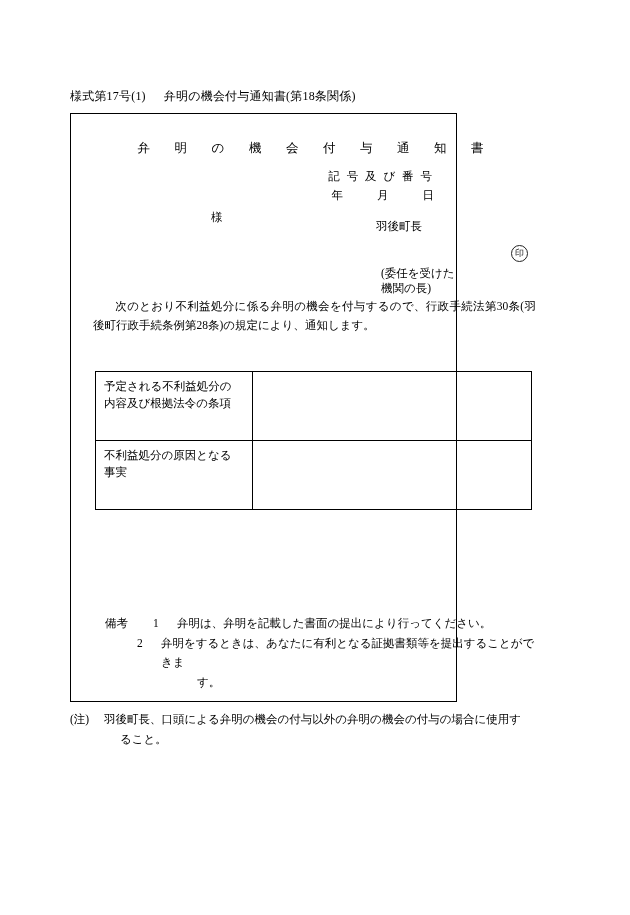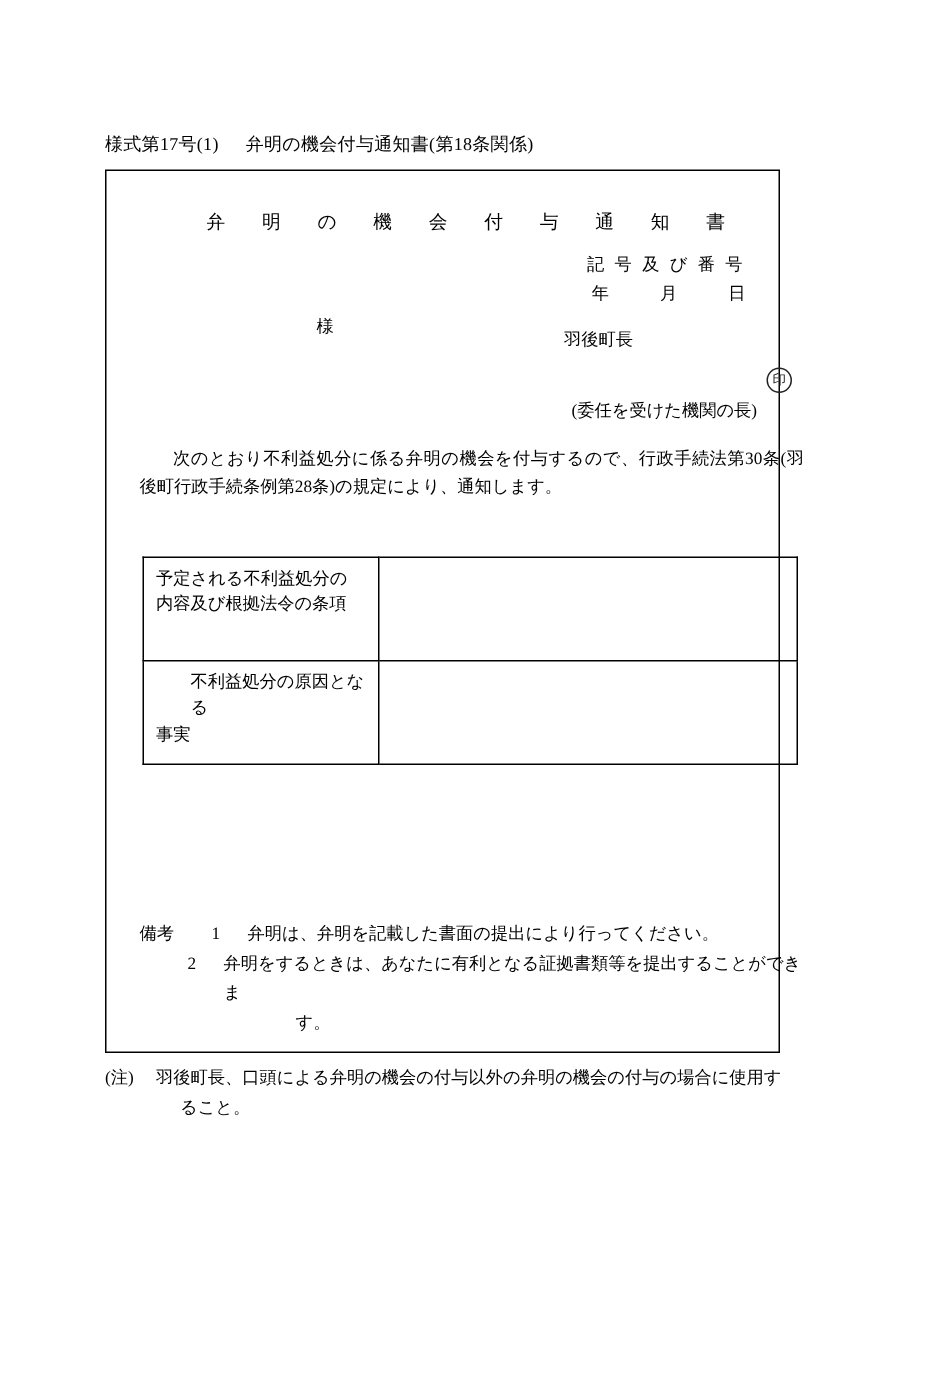--- a/index.html
+++ b/index.html
@@ -30,21 +30,21 @@
     white-space: nowrap;
   }
   .form-number .gap {
     display: inline-block;
     width: 18px;
   }
   .outer-box {
     position: absolute;
     left: 70px;
     top: 113px;
-    width: 450px;
+    width: 387px;
     height: 589px;
     border: 1px solid #000000;
     box-sizing: border-box;
   }
   .doc-title {
     position: absolute;
     left: 0;
     top: 26px;
     width: 485px;
     text-align: center;
@@ -155,20 +155,21 @@
     position: absolute;
     left: 22px;
     top: 500px;
     width: 450px;
     font-size: 11.5px;
     line-height: 1.7;
   }
   .remarks .row {
     display: flex;
     align-items: flex-start;
+    margin-left: 12px;
   }
   .remarks .rk-title {
     width: 48px;
     flex: none;
   }
   .remarks .rk-num {
     width: 24px;
     flex: none;
   }
   .remarks .rk-num.indent2 {
@@ -233,21 +234,21 @@
       <tbody>
           <tr>
         <td class="label">
           <span style="display:block;">予定される不利益処分の</span>
           <span style="display:block;">内容及び根拠法令の条項</span>
         </td>
         <td class="value" style="height:56px;"></td>
       </tr>
       <tr>
         <td class="label">
-          <span style="display:block;margin-left:23px;">不利益処分の原因となる</span>
+          <span style="display:block;">不利益処分の原因となる</span>
           <span style="display:block;">事実</span>
         </td>
         <td class="value" style="height:56px;"></td>
       </tr>
     </tbody>
       </table>
 
     <div class="remarks">
       <div class="row">
         <span class="rk-title">備考</span>

